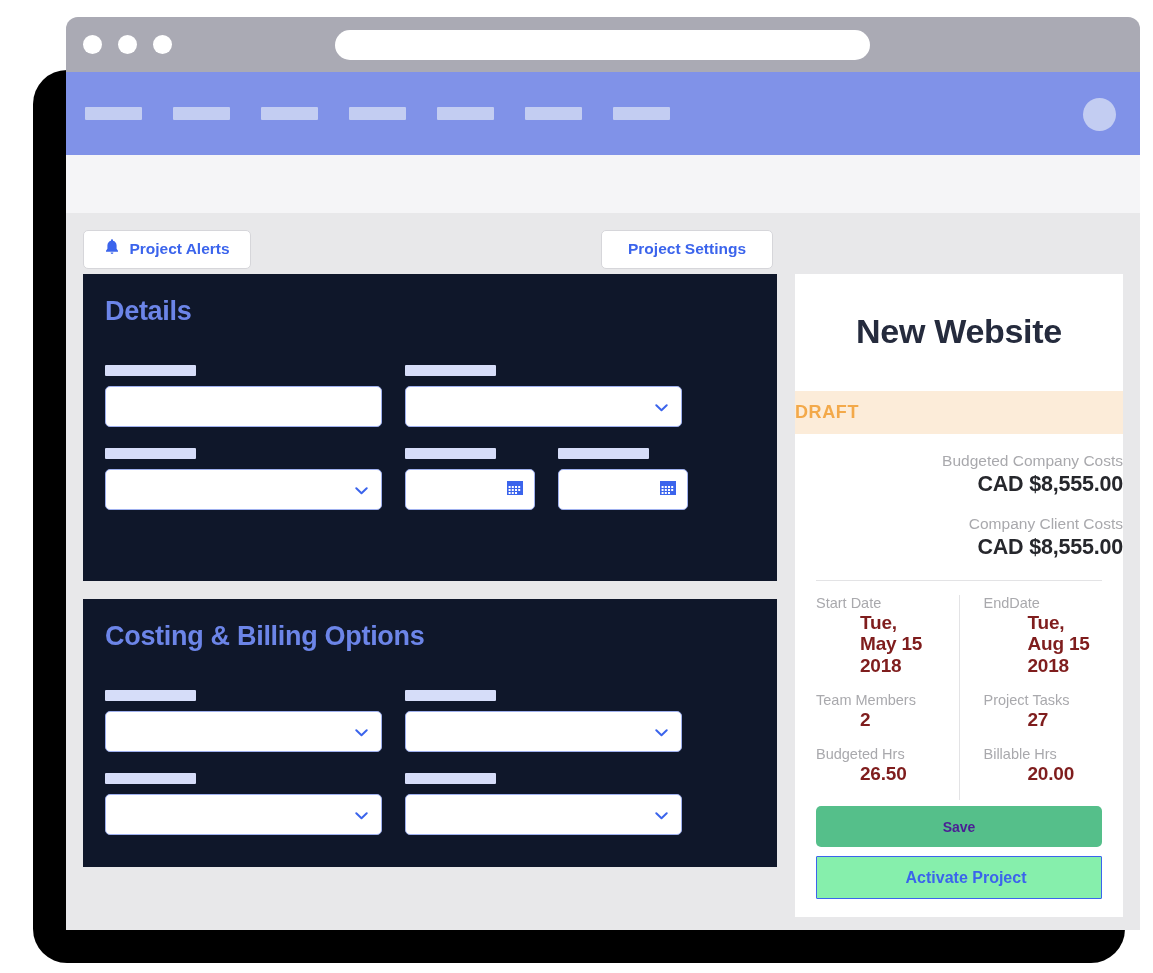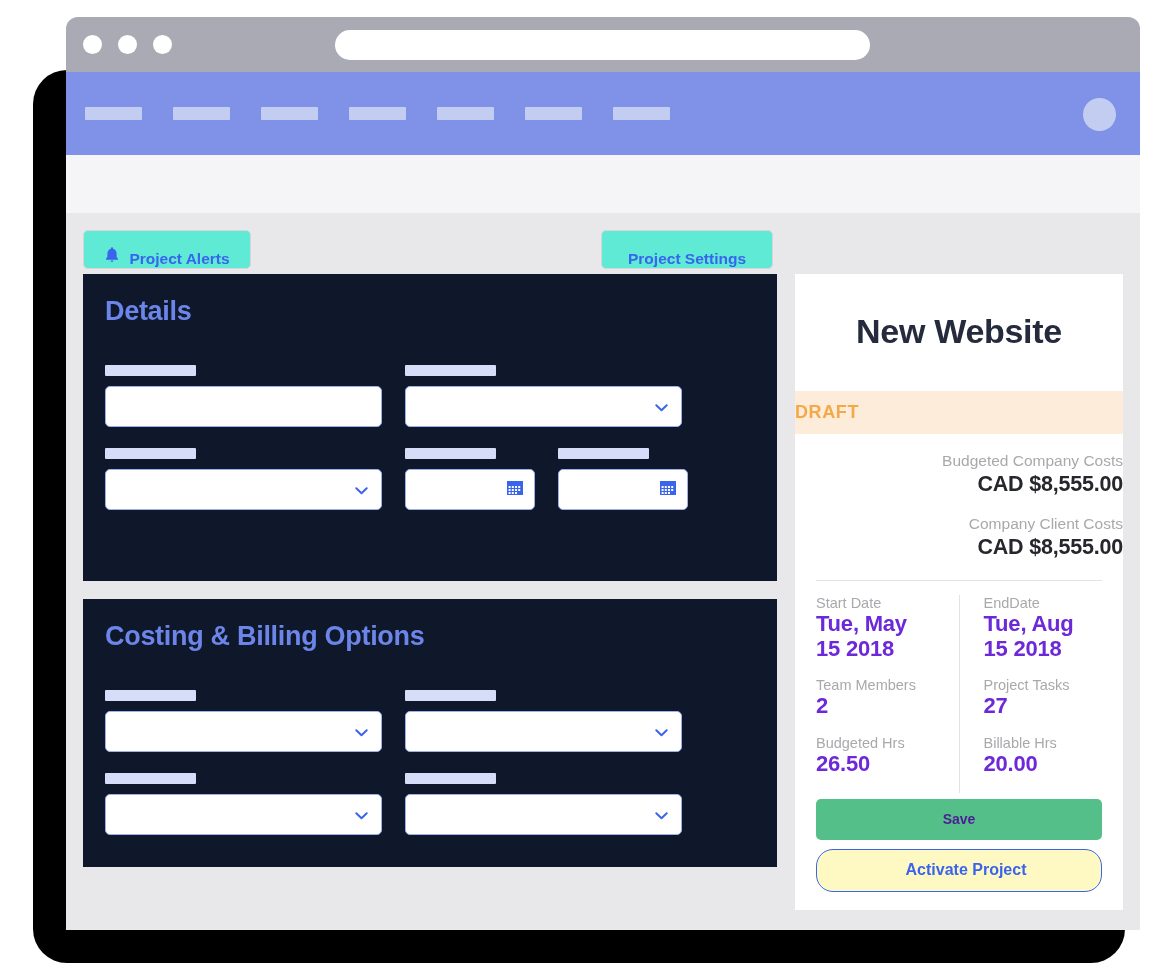--- a/index.html
+++ b/index.html
@@ -122,23 +122,23 @@
     display: flex;
     align-items: center;
     height: 61px;
     padding-top: 11px;
     box-sizing: border-box;
   }
   .toolbar-btn {
     height: 39px;
     border: 1px solid #d6d6da;
     border-radius: 5px;
-    background: #5eead4;
-    display: flex;
-    align-items: flex-end;
+    background: #ffffff;
+    display: flex;
+    align-items: center;
     justify-content: center;
     gap: 9px;
     color: #3b64ec;
     font-size: 15.5px;
     font-weight: 600;
     padding: 0 17px;
     cursor: pointer;
     box-sizing: border-box;
   }
   #project-alerts-btn { min-width: 168px; }
@@ -274,25 +274,26 @@
   .stat-col.left { padding-right: 24px; }
   .stat-col.right { padding-left: 24px; }
   #stats-divider { background: #e3e3e5; width: 1px; }
   .stat-item { margin-bottom: 16px; }
   .stat-label {
     color: #a9a9ad;
     font-size: 14.5px;
     margin-bottom: 1px;
   }
   .stat-value {
-    color: #6d28d9;
-    font-size: 22px;
+    color: #7f1d1d;
+    font-size: 19px;
     font-weight: bold;
     line-height: 1.12;
     letter-spacing: -0.2px;
+    margin-left: 44px;
   }
 
   
   .side-actions { padding: 6px 21px 0 21px; }
   #save-button {
     display: block;
     width: 100%;
     height: 41px;
     background: #55bf8a;
     color: #4c1d95;
@@ -301,24 +302,24 @@
     font-size: 14px;
     font-weight: 600;
     font-family: "Liberation Sans", sans-serif;
     cursor: pointer;
     margin-bottom: 9px;
   }
   #activate-button {
     display: block;
     width: 100%;
     height: 43px;
-    background: #fef9c3;
+    background: #86efac;
     color: #3b64ec;
     border: 1.6px solid #3b64ec;
-    border-radius: 17px;
+    border-radius: 1px;
     font-size: 16px;
     font-weight: bold;
     font-family: "Liberation Sans", sans-serif;
     cursor: pointer;
     padding-left: 20px;
   }
 </style>
 </head>
 <body>
 

